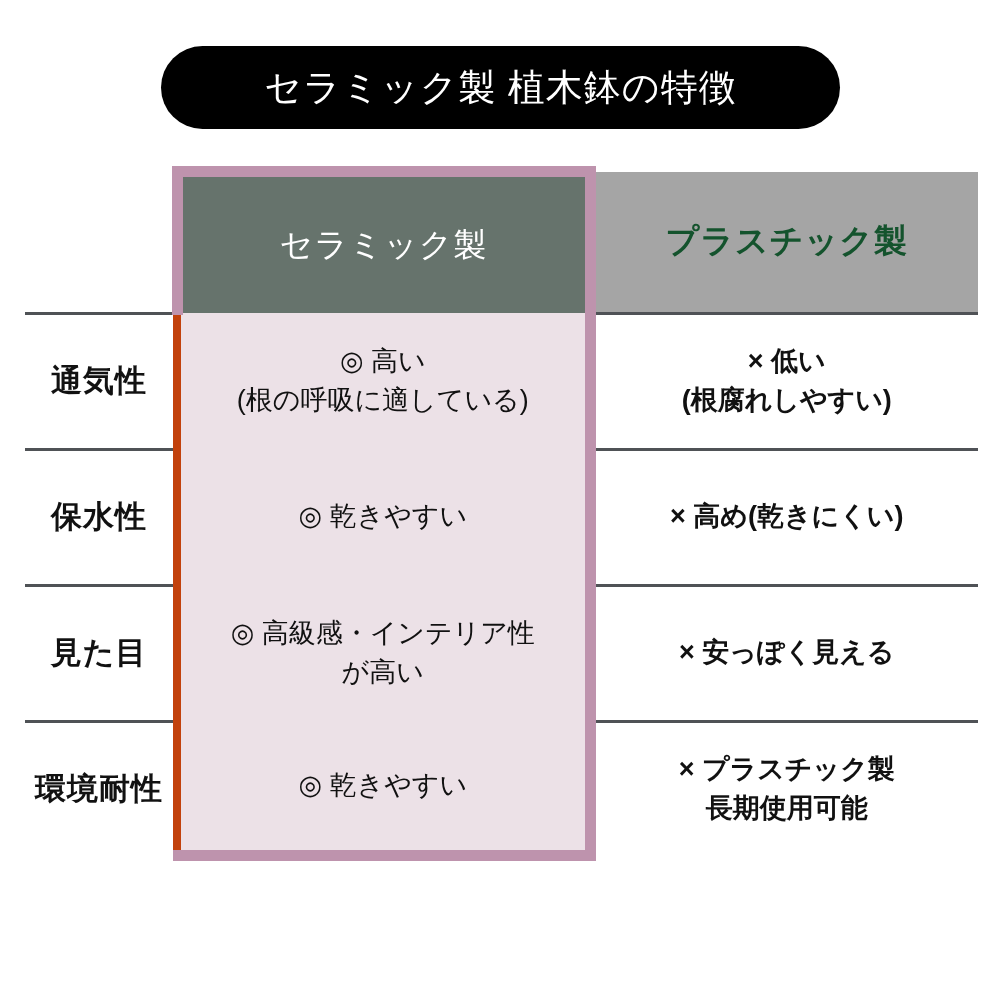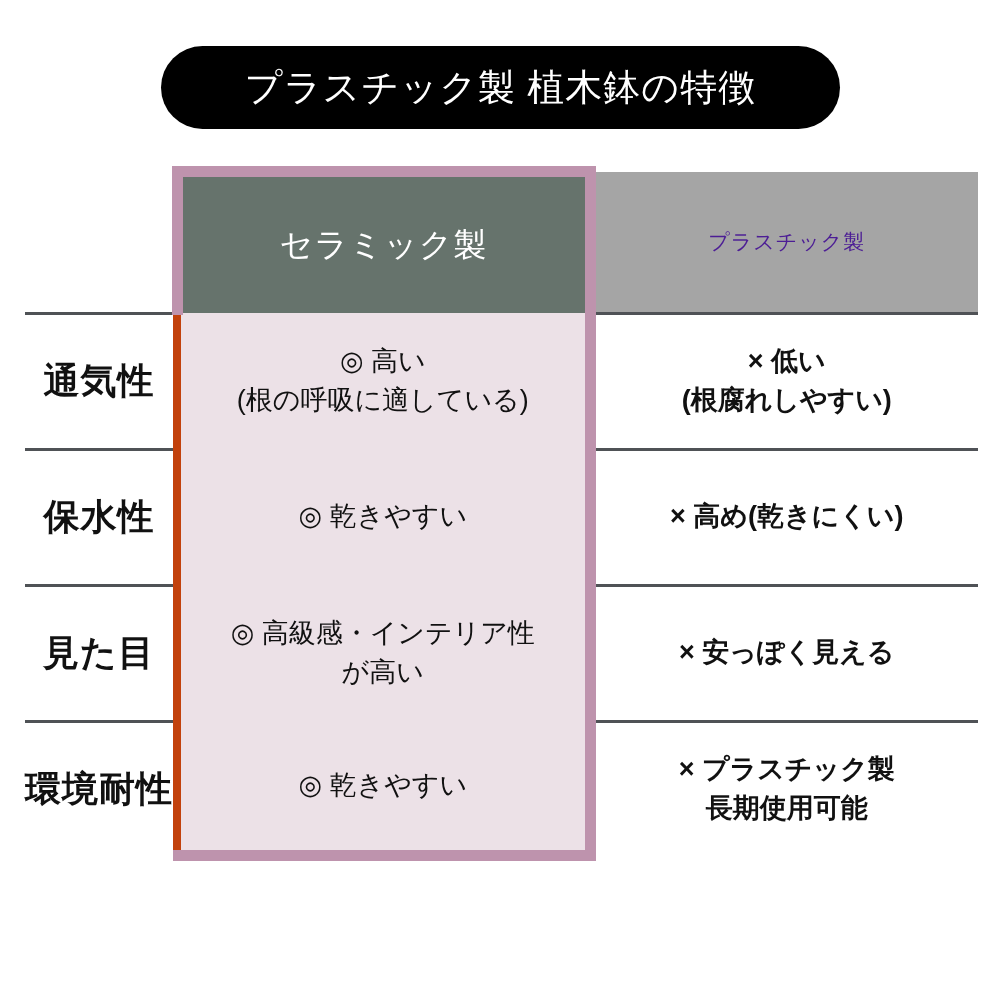--- a/index.html
+++ b/index.html
@@ -80,33 +80,33 @@
     font-size: 33px;
     font-weight: 500;
     letter-spacing: 1px;
     border-left: 11px solid #be93ad;
     border-right: 11px solid #be93ad;
     border-top: 11px solid #be93ad;
     box-sizing: border-box;
   }
   .th-alt {
     background: #a5a5a5;
-    color: #4c1d95;
-    font-size: 21px;
-    font-weight: 400;
+    color: #14532d;
+    font-size: 33px;
+    font-weight: 700;
     letter-spacing: 1px;
   }
 
   
   .body-row td { height: 133px; }
 
   .td-label {
     background: #ffffff;
     border-top: 3px solid #4f5256;
-    font-size: 36px;
+    font-size: 31px;
     font-weight: 700;
     letter-spacing: 1px;
     color: #111111;
   }
   .td-hl {
     background: #ece1e7;
     border-left: 8px solid #c2410c;
     border-right: 11px solid #be93ad;
     font-size: 27px;
     font-weight: 400;
@@ -126,21 +126,21 @@
     color: #111111;
   }
 
   .cell-lines { display: block; }
   .cell-lines .ln { display: block; white-space: nowrap; }
 </style>
 </head>
 <body>
 
 <div class="title-pill">
-  <span class="title-pill-text">プラスチック製 植木鉢の特徴</span>
+  <span class="title-pill-text">セラミック製 植木鉢の特徴</span>
 </div>
 
 <div class="table-wrap">
   <table class="cmp-table">
     <colgroup>
       <col class="c-label">
       <col class="c-hl">
       <col class="c-alt">
     </colgroup>
     <thead>

